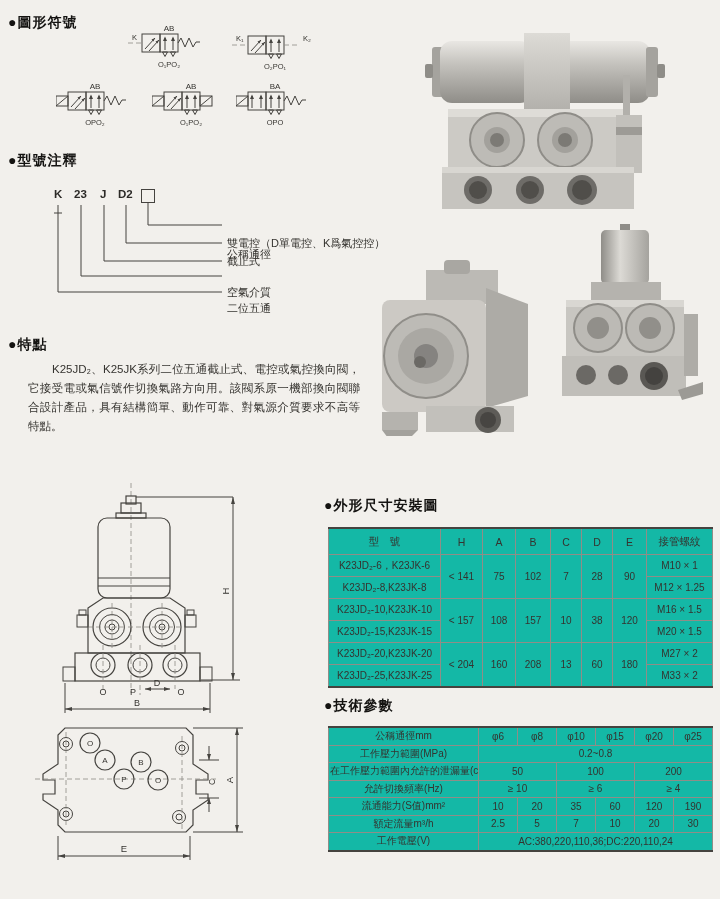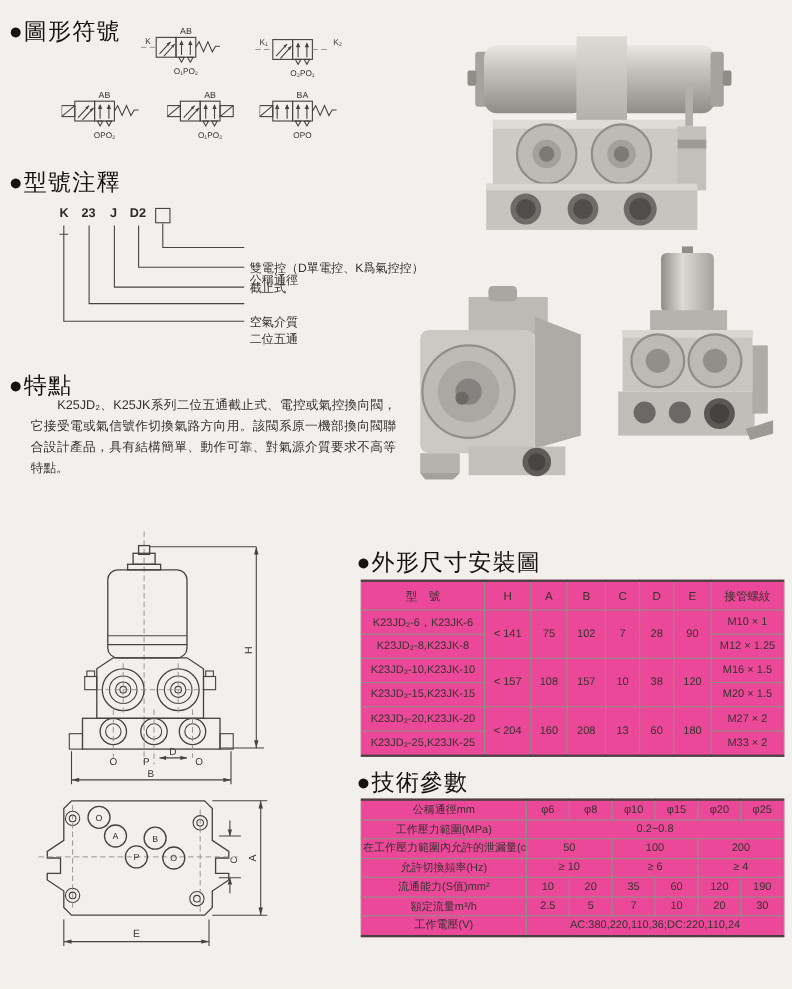--- a/index.html
+++ b/index.html
@@ -1,26 +1,26 @@
 <!DOCTYPE html>
 <html><head>
 <meta charset="utf-8">
 <style>
   html,body{margin:0;padding:0;}
   body{width:720px;height:899px;position:relative;background:#f2f0ec;
        font-family:"Liberation Sans","DejaVu Sans",sans-serif;color:#35332f;}
   .abs{position:absolute;}
-  .heading{position:absolute;font-weight:normal;font-size:21px;color:#141311;letter-spacing:1px;}
+  .heading{position:absolute;font-weight:bold;font-size:14px;color:#141311;letter-spacing:1px;}
   .ln{stroke:#45433f;fill:none;stroke-width:1;}
   .ln2{stroke:#45433f;fill:none;stroke-width:1.2;}
   .lnd{stroke:#8d8b86;fill:none;stroke-width:0.8;stroke-dasharray:5,3;}
   .tx{fill:#35332f;font-family:"Liberation Sans",sans-serif;}
   .ah{fill:#45433f;stroke:none;}
   .para{position:absolute;font-size:11.5px;line-height:19px;text-align:justify;}
-  table{border-collapse:collapse;table-layout:fixed;background:#ec4899;}
+  table{border-collapse:collapse;table-layout:fixed;background:#14b8a6;}
   td,th{border:1px solid #908d87;font-weight:normal;text-align:center;vertical-align:middle;
         padding:0 1px;overflow:hidden;white-space:nowrap;}
   .dimtbl{position:absolute;left:328px;top:527px;width:384px;font-size:10px;
           border-top:2px solid #45433f;border-bottom:2px solid #45433f;}
   .dimtbl th{font-size:10.5px;height:25px;}
   .dimtbl td{height:21px;}
   .techtbl{position:absolute;left:328px;top:726px;width:384px;font-size:10px;
            border-top:2px solid #45433f;border-bottom:2px solid #45433f;}
   .techtbl td{height:16.5px;}
   .code-ch{position:absolute;font-size:11.5px;font-weight:bold;color:#2c2a27;}

